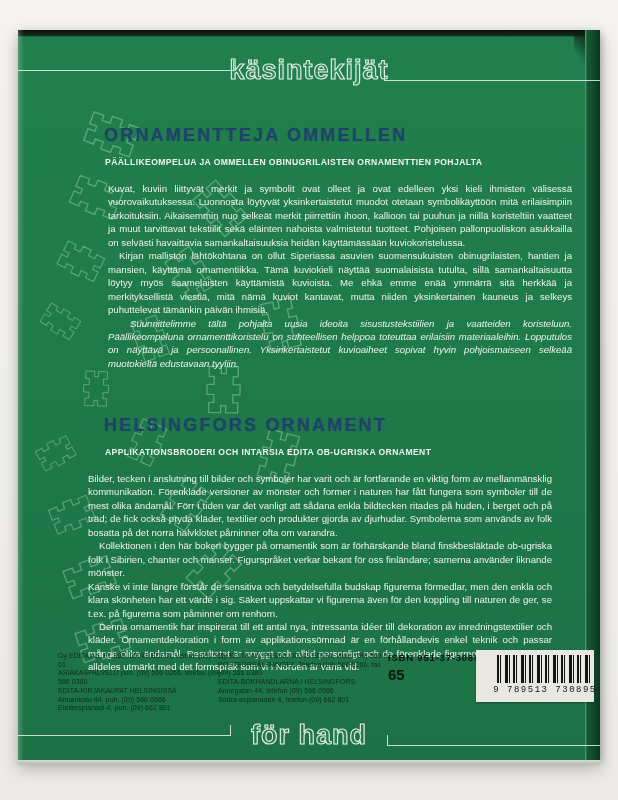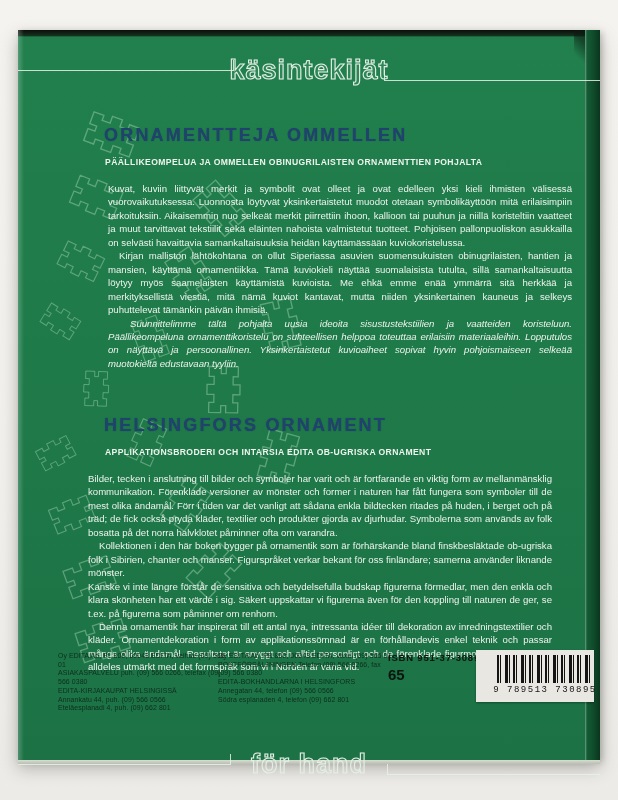--- a/index.html
+++ b/index.html
@@ -191,21 +191,21 @@
     <div class="isbn-block">
       <div class="isbn-line">ISBN 951-37-3089-1</div>
       <div class="isbn-line2">65</div>
     </div>
     <div class="barcode-label">
       <div class="bars"></div>
       <div class="barcode-digits">9 789513 730895</div>
     </div>
   </div>
 
-  <div class="banner" style="top:714px;">
+  <div class="banner" style="top:685px;">
     <div class="line left" style="width:212px;"></div>
     <div class="tick l" style="left:212px;"></div>
     <span class="word">för hand</span>
     <div class="tick r" style="right:212px;"></div>
     <div class="line right" style="width:212px;top:30px;"></div>
   </div>
 
 </div>
 
 </body></html>

